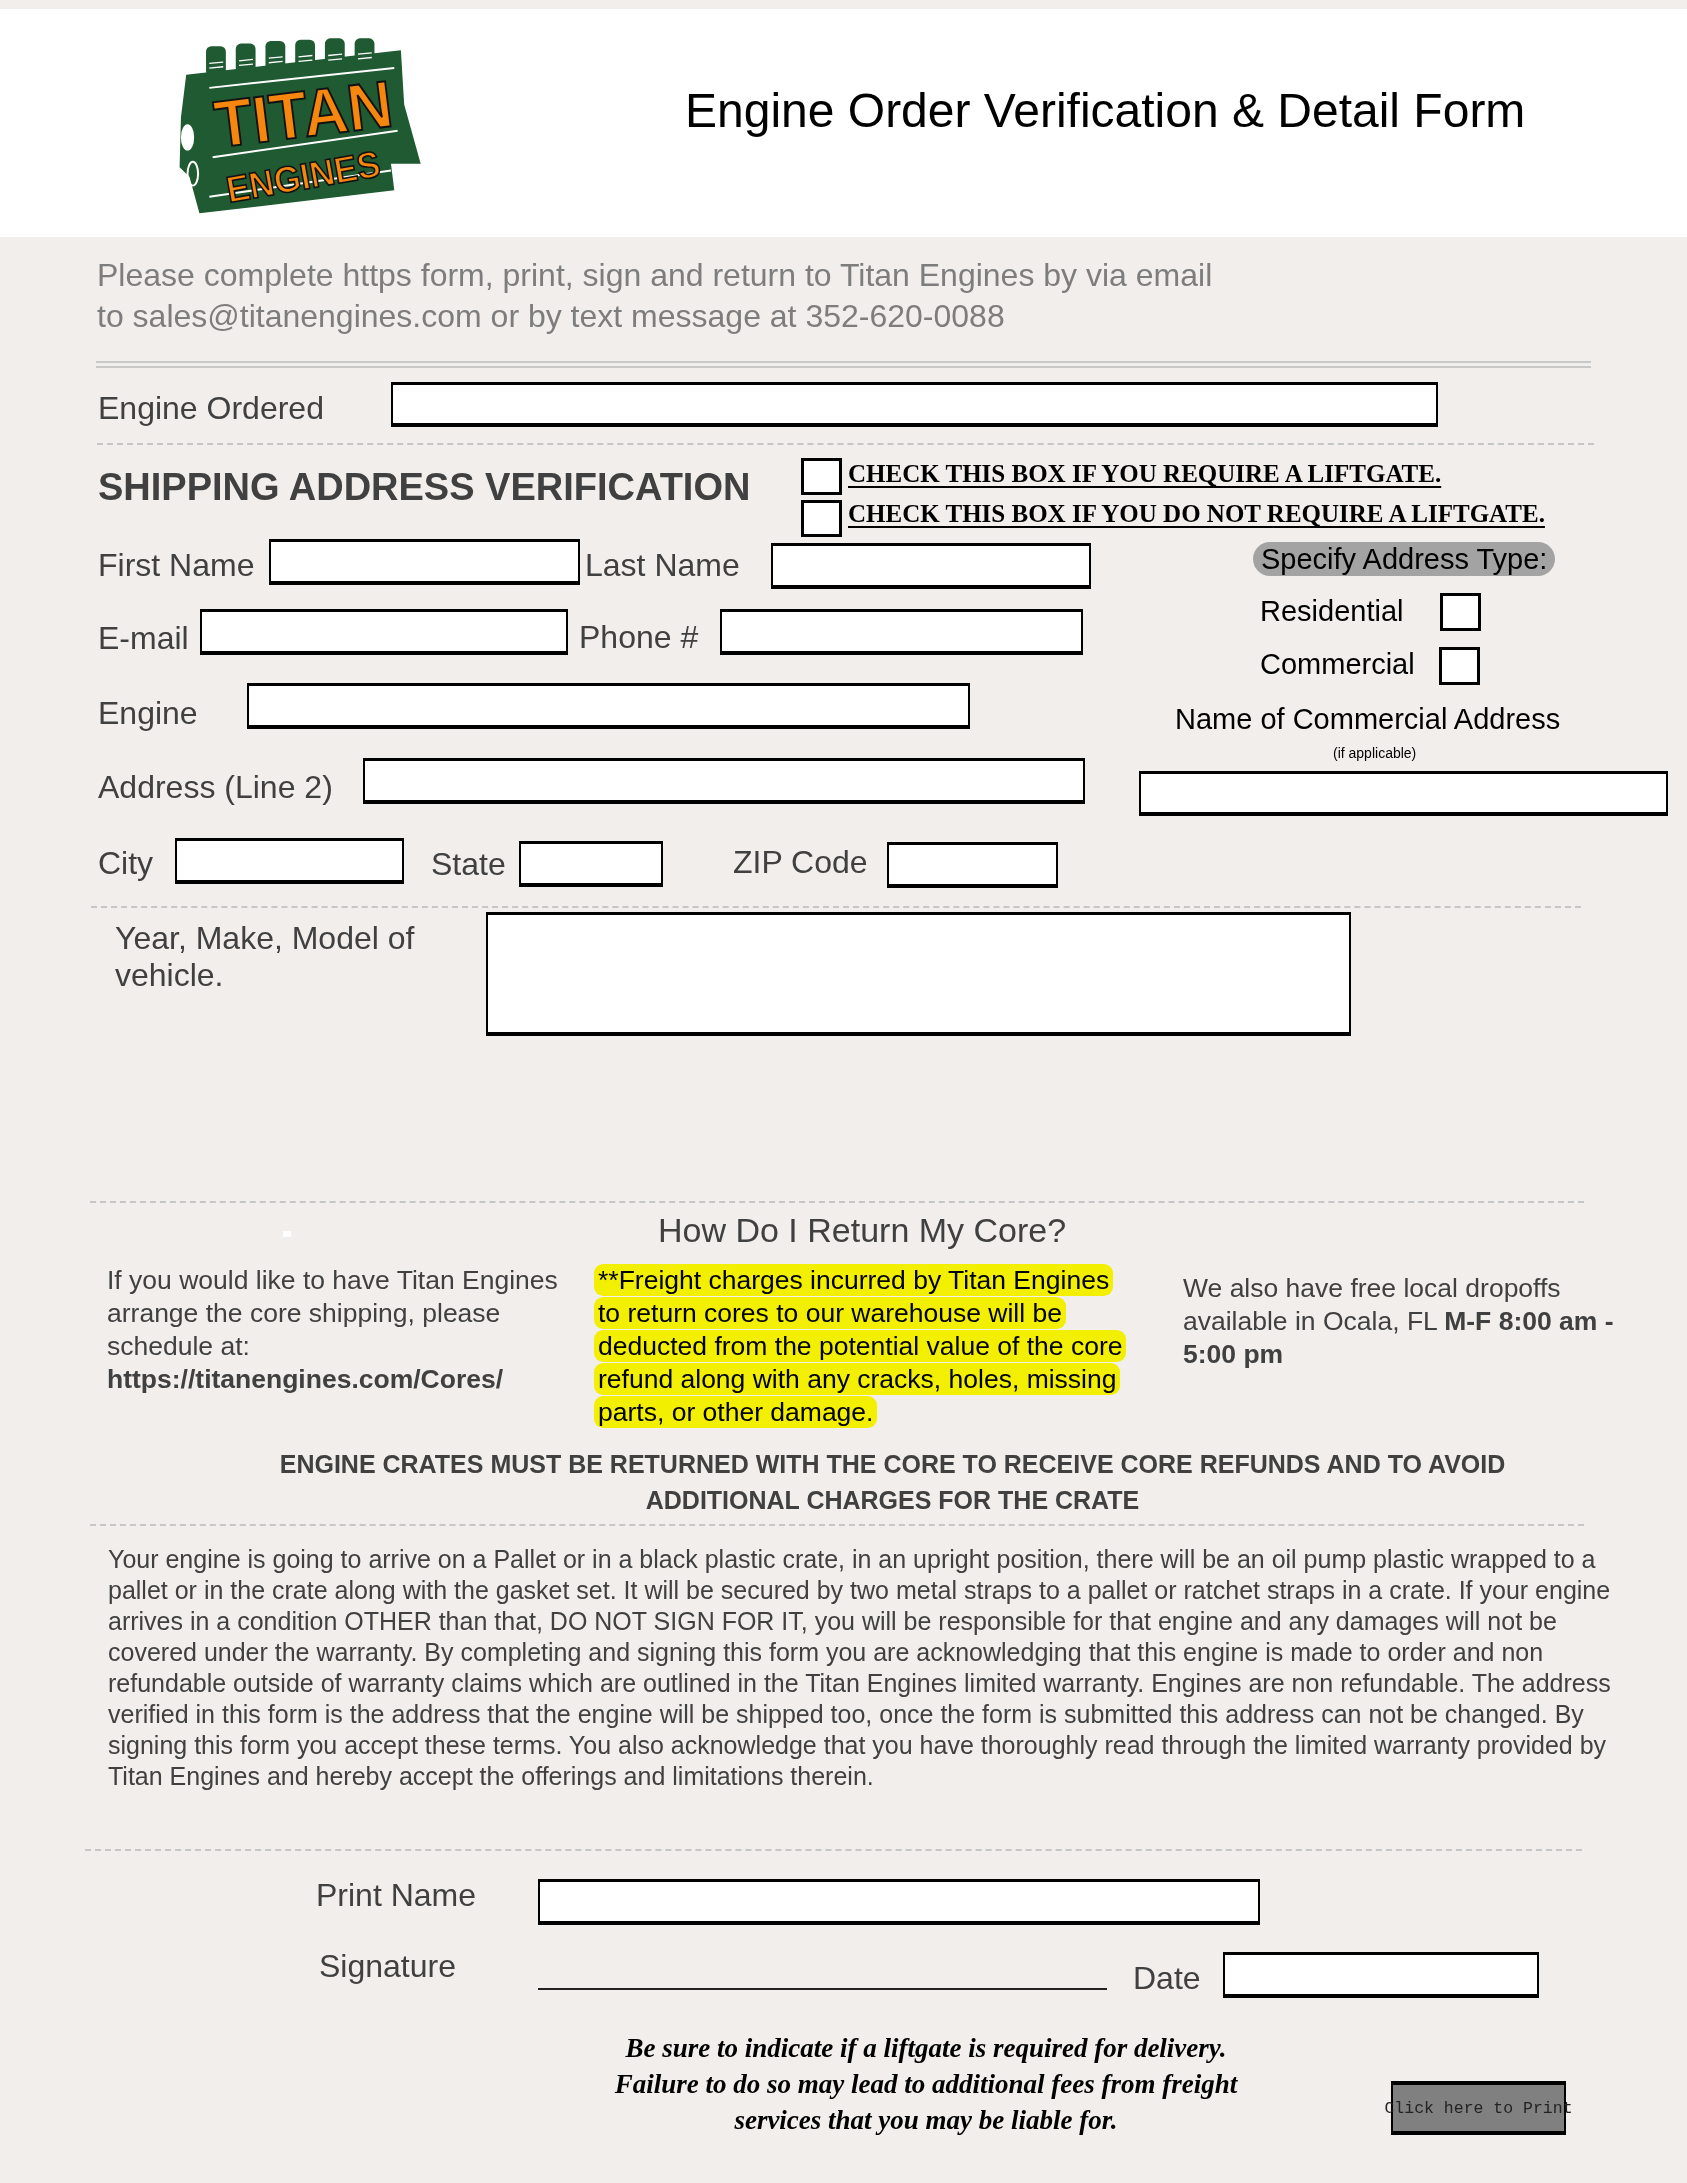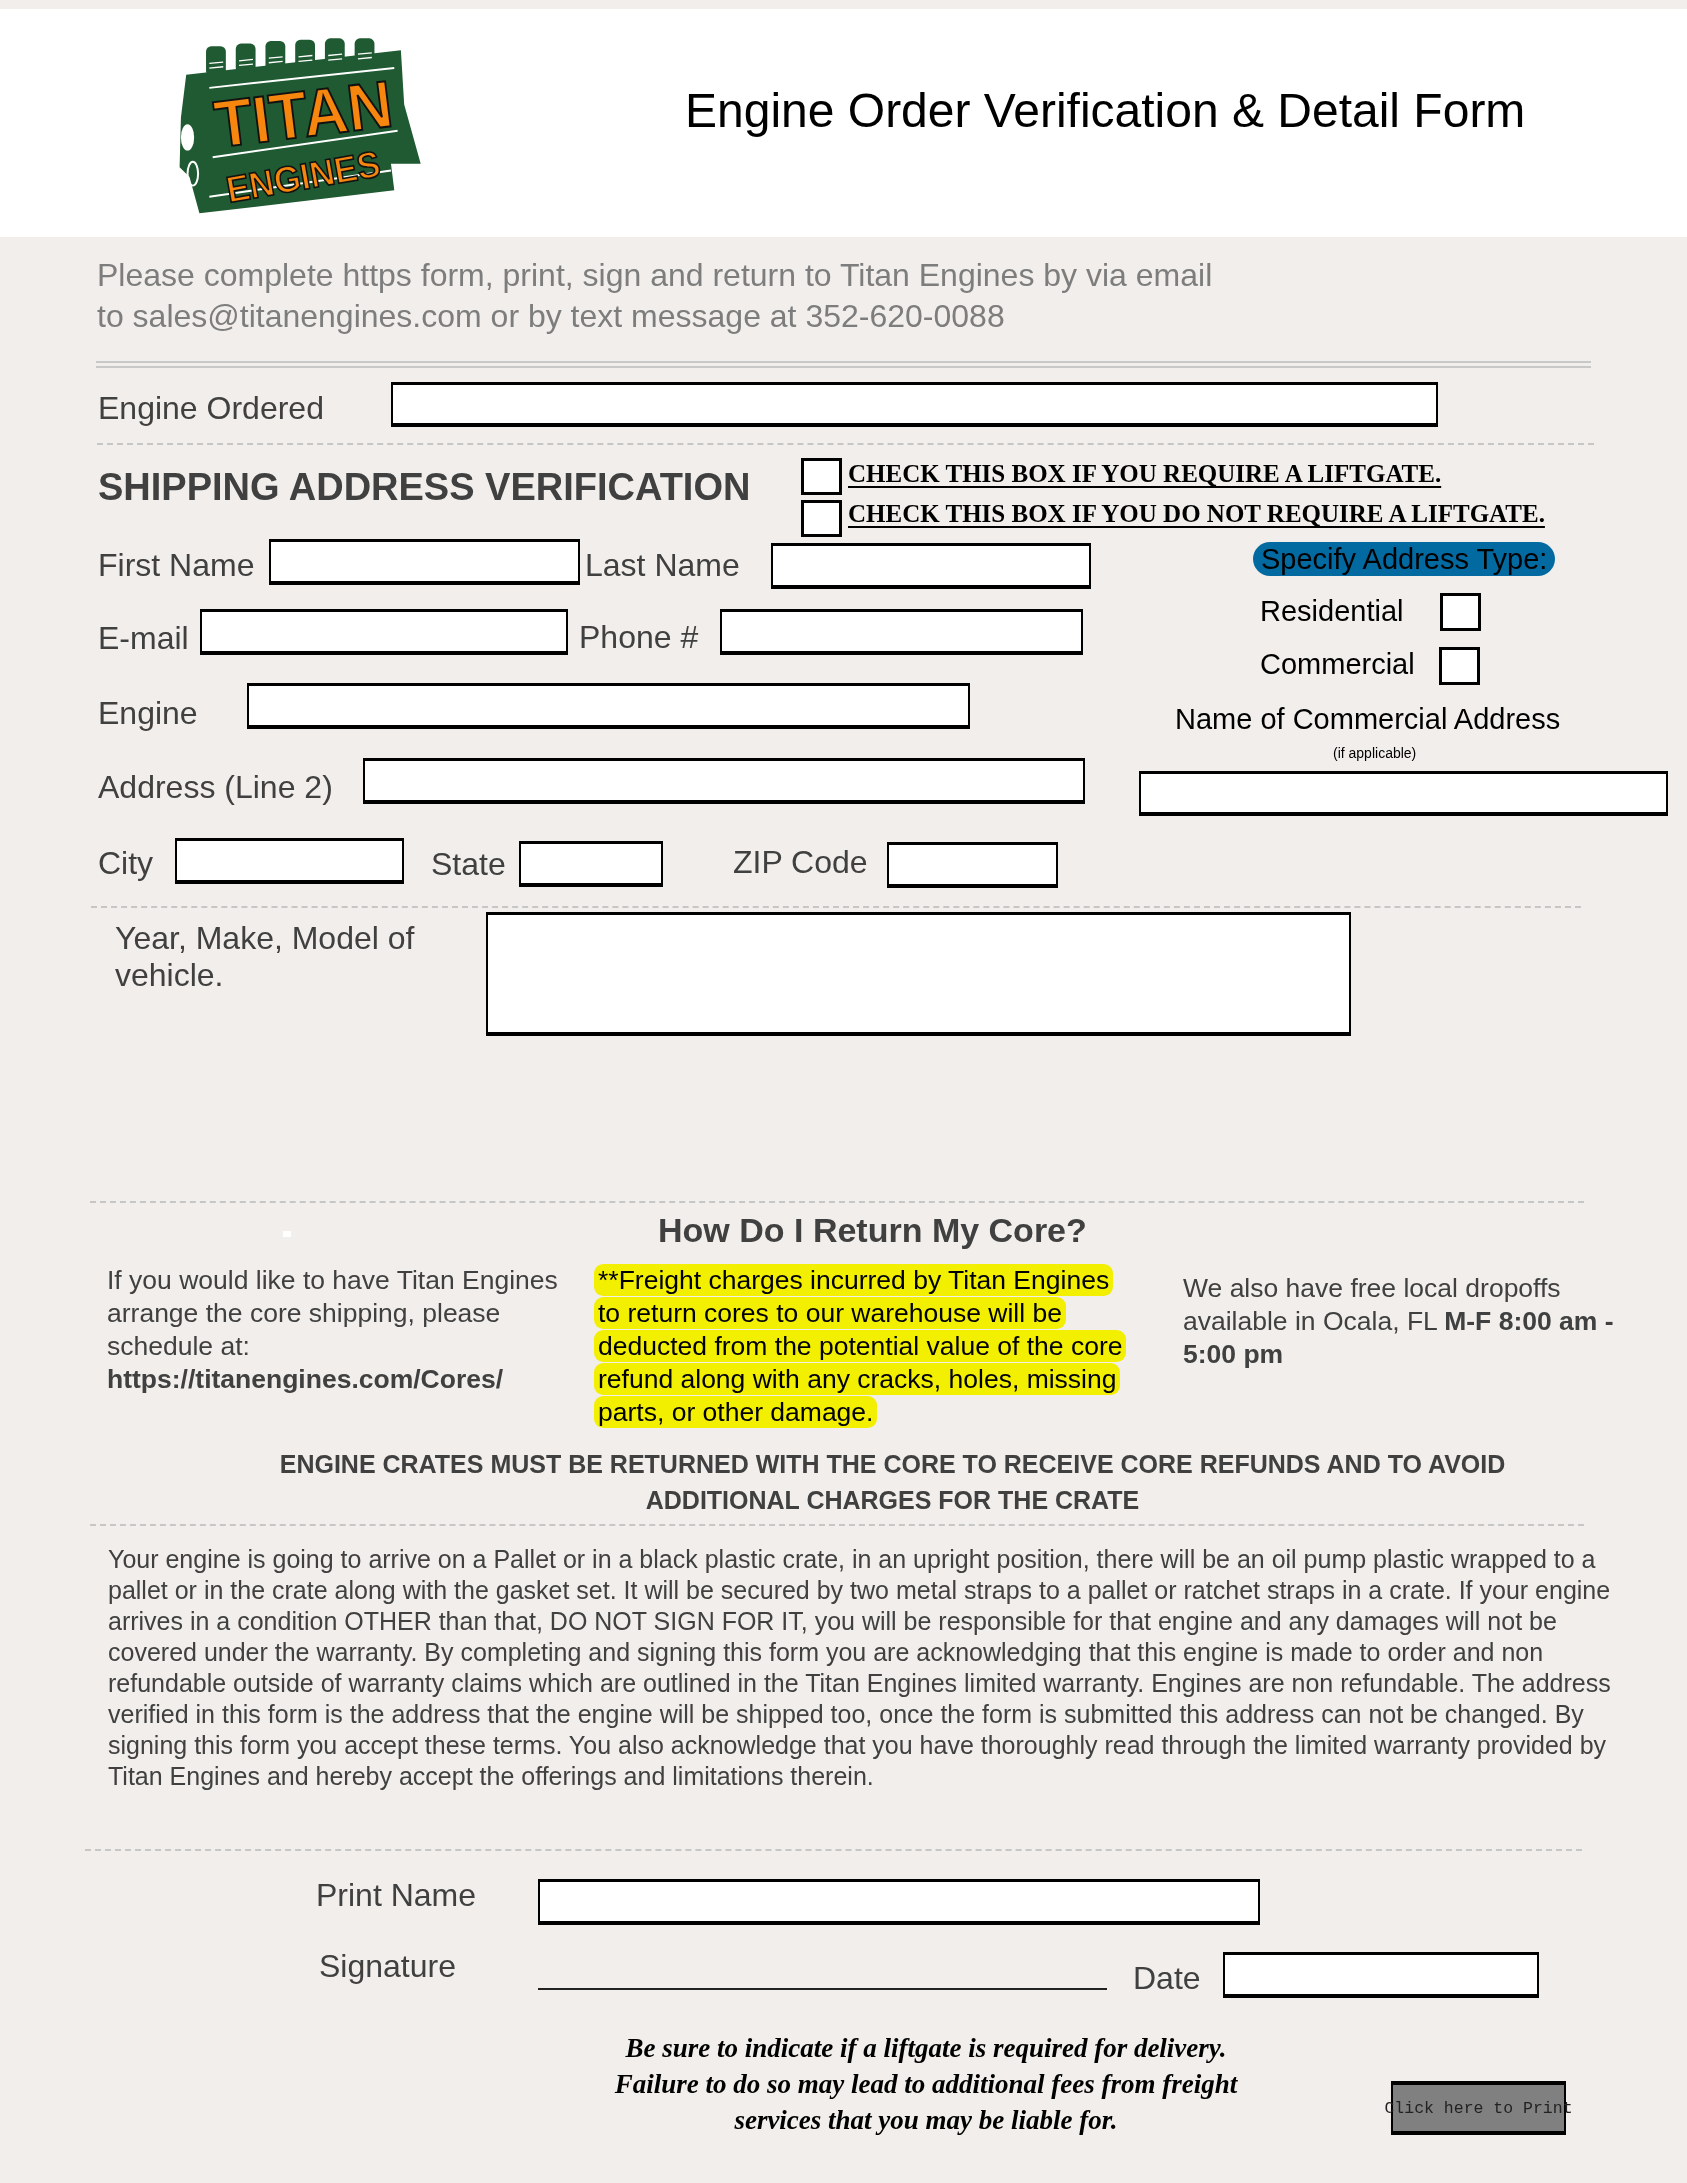--- a/index.html
+++ b/index.html
@@ -52,23 +52,23 @@
     }
     .chk-text {
       position: absolute; font-family: "Liberation Serif", serif; font-weight: bold;
       font-size: 25px; color: #000; text-decoration: underline; text-underline-offset: 4px;
       white-space: nowrap;
     }
     .section-title {
       position: absolute; left: 98px; top: 466px; font-size: 38px; font-weight: bold;
       color: #404040; white-space: nowrap;
     }
-    .hl-yellow { background: #0369a1; border-radius: 17px; padding: 1.3px 8px; }
+    .hl-yellow { background: #a3a3a3; border-radius: 17px; padding: 1.3px 8px; }
     .core-title {
-      position: absolute; left: 658px; top: 1211px; font-size: 34px; font-weight: bold;
+      position: absolute; left: 658px; top: 1211px; font-size: 34px; font-weight: normal;
       color: #404040; white-space: nowrap;
     }
     .core-col {
       position: absolute; font-size: 26.5px; line-height: 33px; color: #404040;
     }
     .core-mid { position: absolute; left: 594px; top: 1264px; width: 556px; font-size: 26.5px; line-height: 33px; color: #000; }
     .core-mid span.l { background: #f2ef00; border-radius: 9.3px; padding: 1.3px 4px; box-decoration-break: clone; -webkit-box-decoration-break: clone; }
     .crates {
       position: absolute; left: 198px; top: 1446px; width: 1389px; text-align: center;
       font-size: 25px; line-height: 36px; font-weight: bold; color: #404040;

